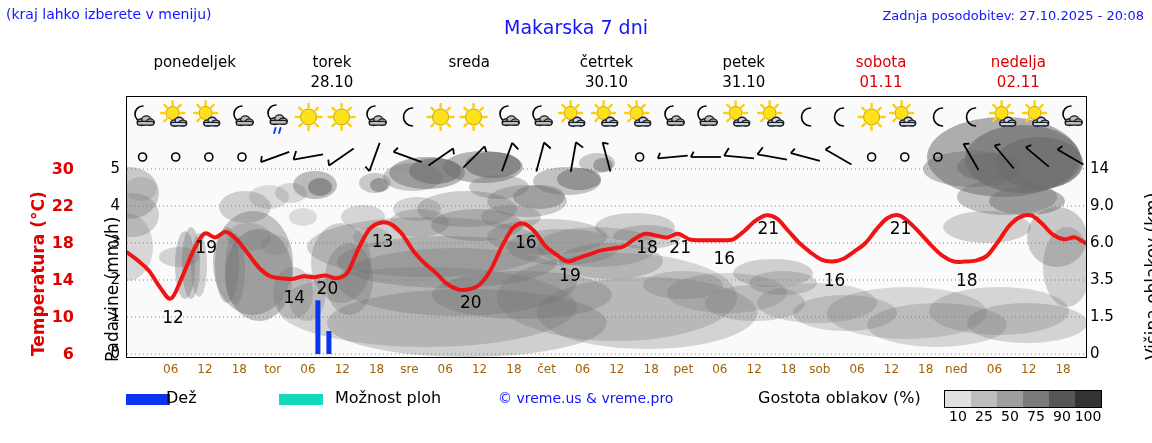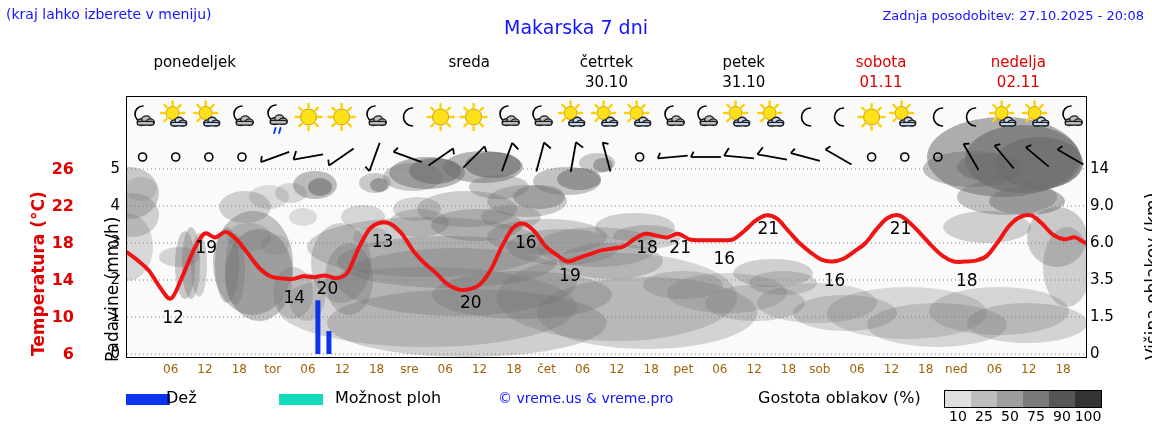--- a/index.html
+++ b/index.html
@@ -62,20 +62,22 @@
 </style>
 </head>
 <body>
 
 <div class="abs" id="menu-note">(kraj lahko izberete v meniju)</div>
 <div class="abs" id="page-title">Makarska 7 dni</div>
 <div class="abs" id="last-update">Zadnja posodobitev: 27.10.2025 - 20:08</div>
 
 <div class="abs" id="dayhdr">
     <div class="dayname" style="left: 0px; width: 137.286px;">ponedeljek</div>
+    <div class="dayname" style="left: 137.286px; width: 137.286px;">torek</div>
+    <div class="daydate" style="left: 137.286px; width: 137.286px;">28.10</div>
     <div class="dayname" style="left: 274.571px; width: 137.286px;">sreda</div>
     <div class="dayname" style="left: 411.857px; width: 137.286px;">četrtek</div>
     <div class="daydate" style="left: 411.857px; width: 137.286px;">30.10</div>
     <div class="dayname" style="left: 549.143px; width: 137.286px;">petek</div>
     <div class="daydate" style="left: 549.143px; width: 137.286px;">31.10</div>
     <div class="dayname we" style="left: 686.429px; width: 137.286px;">sobota</div>
     <div class="daydate we" style="left: 686.429px; width: 137.286px;">01.11</div>
     <div class="dayname we" style="left: 823.714px; width: 137.286px;">nedelja</div>
     <div class="daydate we" style="left: 823.714px; width: 137.286px;">02.11</div>
   </div>
@@ -718,21 +720,21 @@
 <div class="abs" id="temp-axis-title">
   <span>Temperatura (°C)</span>
 </div>
 <div class="abs" id="prec-axis-title">
   <span>Padavine (mm/h)</span>
 </div>
 <div class="abs" id="cloud-axis-title">
   <span>Višina oblakov (km)</span>
 </div>
 <div class="abs" id="ticks-holder">
-    <div class="tempval" style="top: 159px;">26</div>
+    <div class="tempval" style="top: 159px;">30</div>
     <div class="tempval" style="top: 196px;">22</div>
     <div class="tempval" style="top: 233px;">18</div>
     <div class="tempval" style="top: 270px;">14</div>
     <div class="tempval" style="top: 307px;">10</div>
     <div class="tempval" style="top: 344px;">6</div>
     <div class="precval" style="top: 159px;">5</div>
     <div class="precval" style="top: 196px;">4</div>
     <div class="precval" style="top: 233px;">3</div>
     <div class="precval" style="top: 270px;">2</div>
     <div class="precval" style="top: 307px;">1</div>

